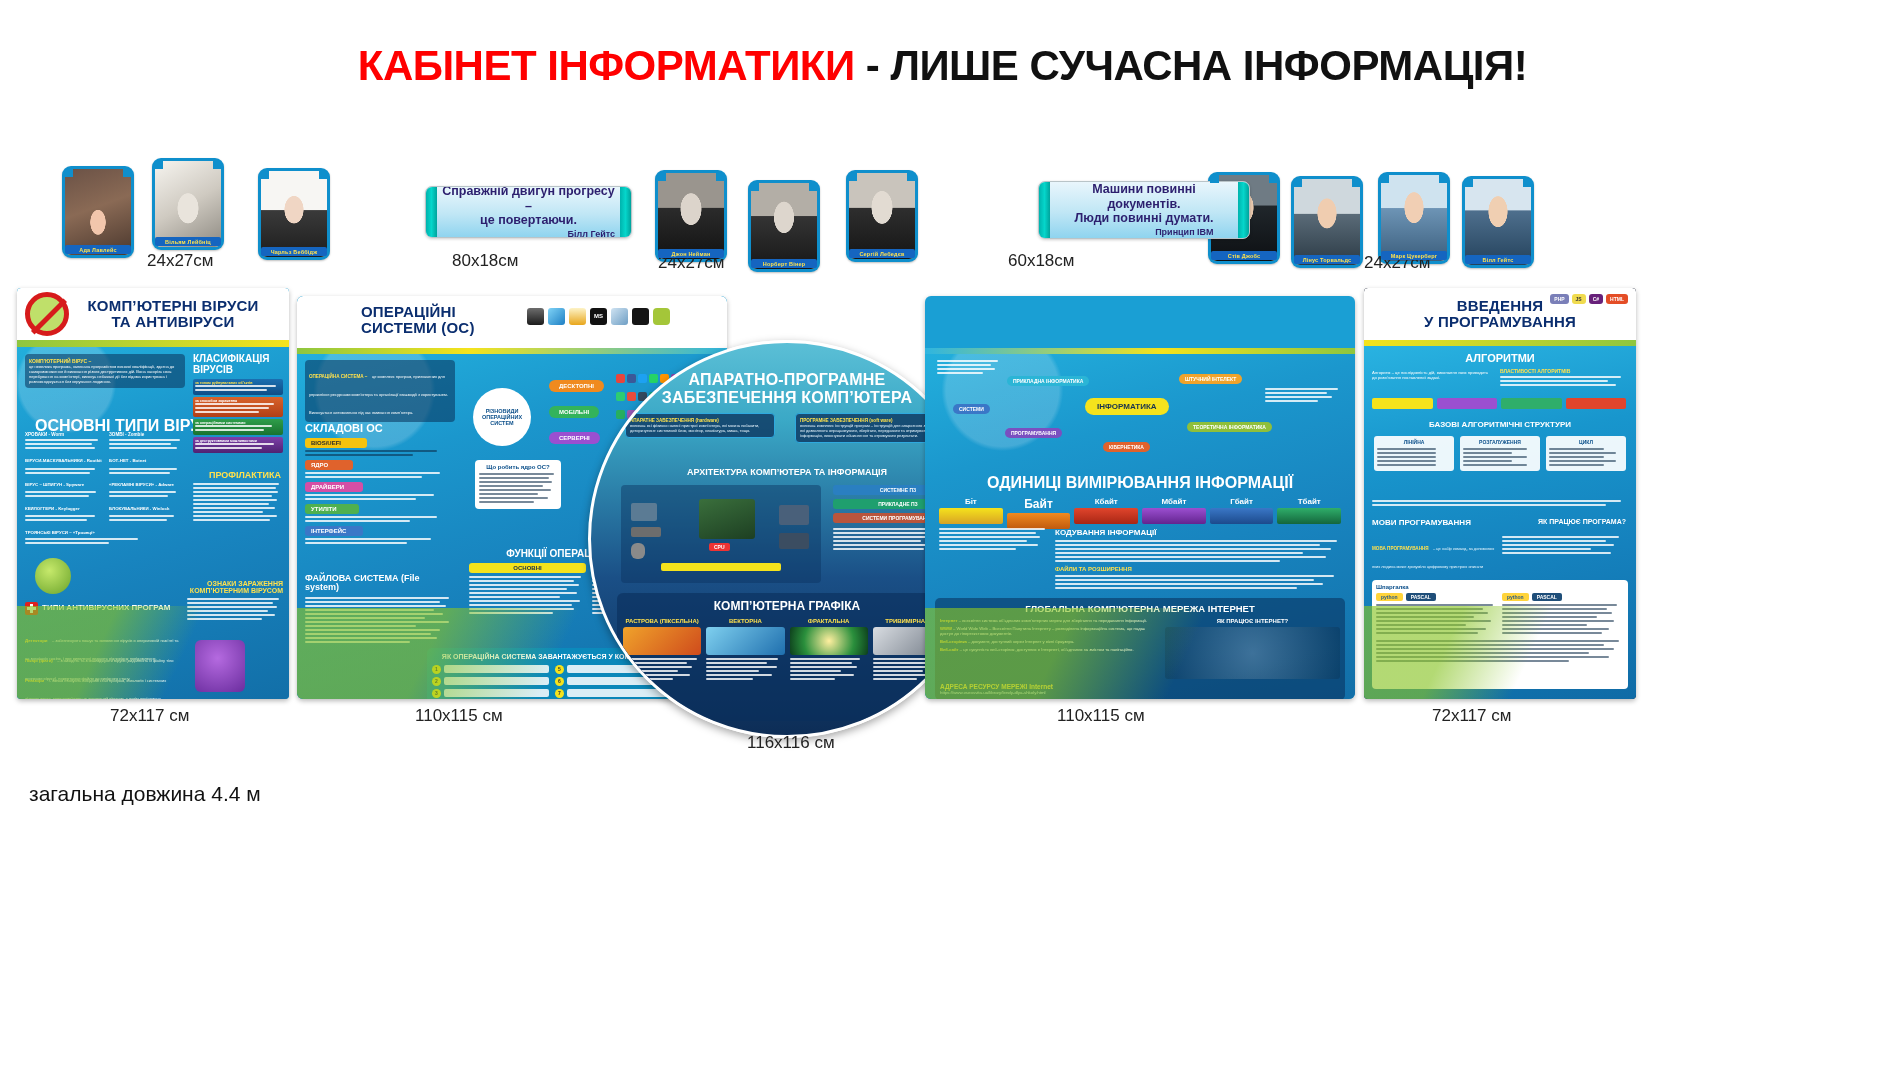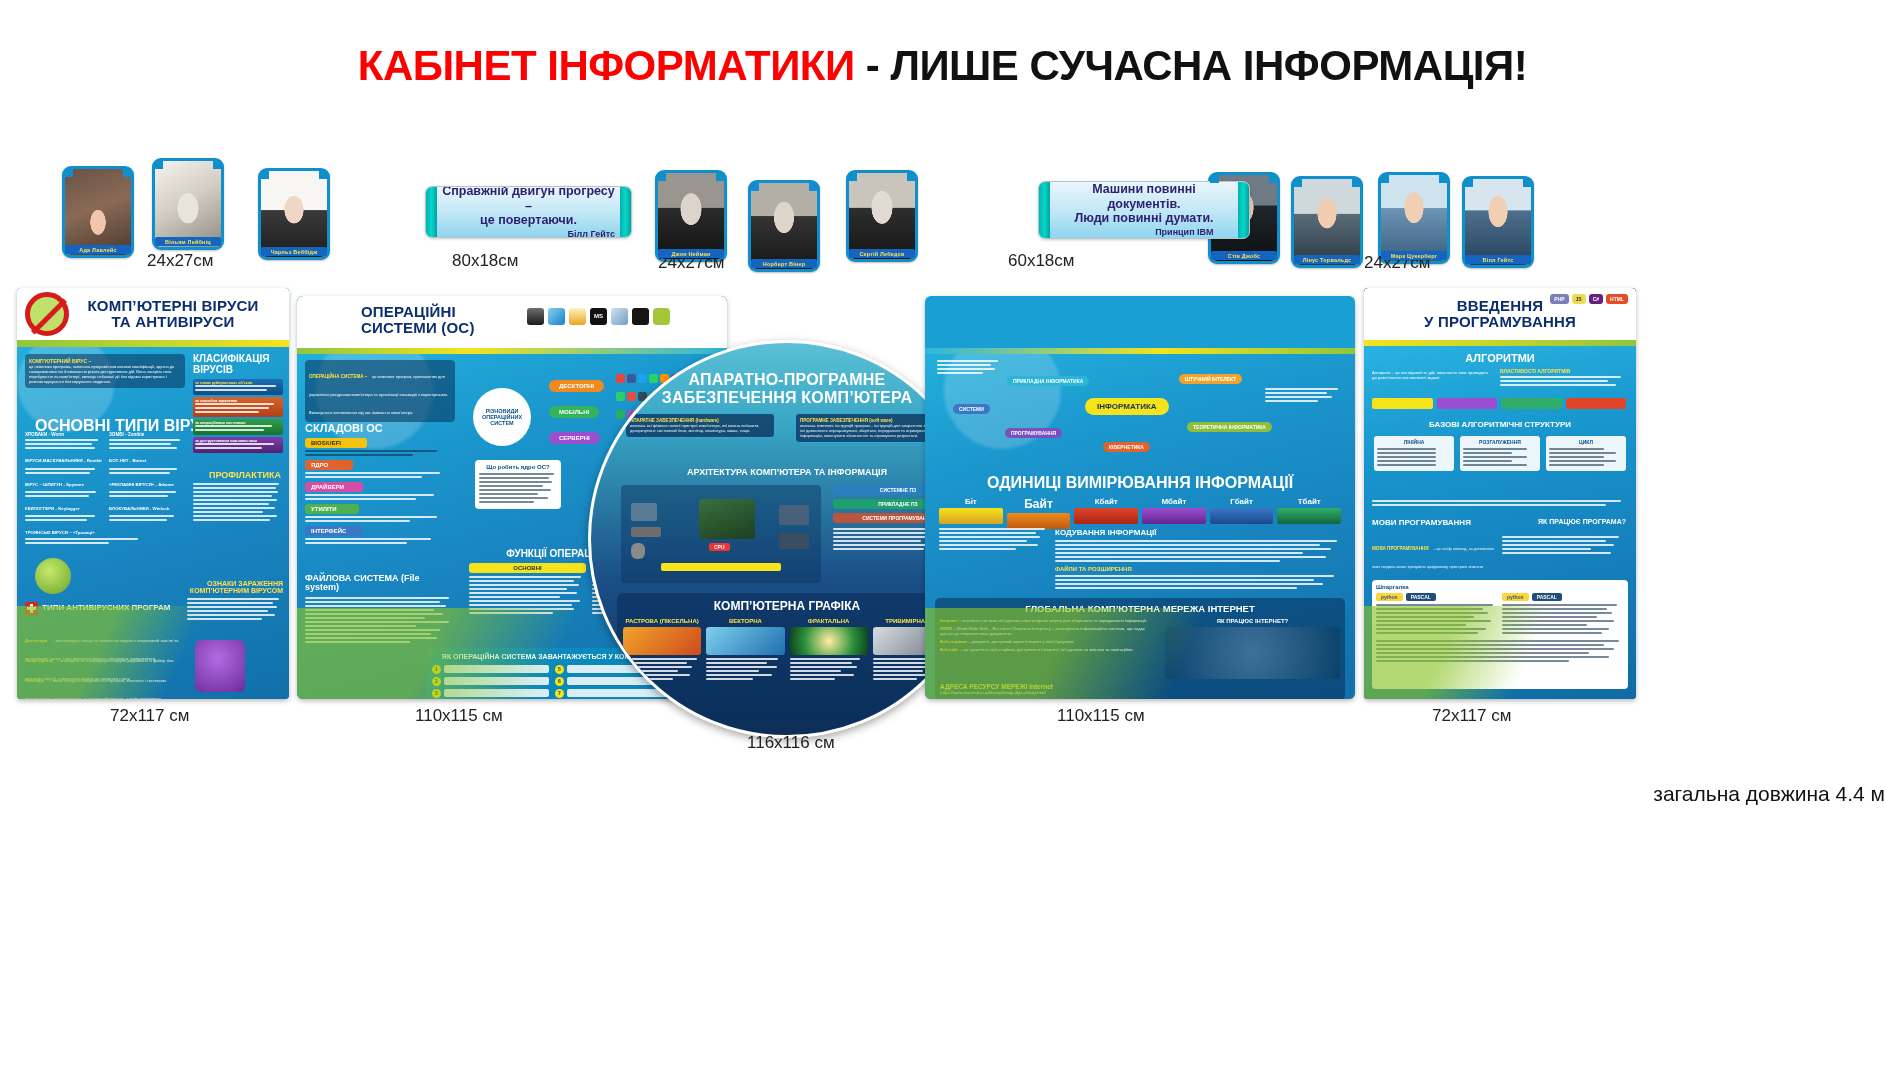--- a/index.html
+++ b/index.html
@@ -162,22 +162,22 @@
     position:absolute; left:0; right:0; top:28px;
     text-align:center; color:#ffffff; font-weight:bold;
     font-size:16px; line-height:1.15; letter-spacing:.2px;
   }
 
   .sec-title{
     color:#ffffff; font-weight:bold; text-align:center;
   }
 
   .bottom-cap{
-    position:absolute; left:0; width:100%; text-align:right;
-    font-size:21px; color:#111; font-weight:normal;
+    position:absolute; left:0; width:100%; text-align:left;
+    font-size:21px; color:#111; font-weight:normal;padding-left:29px;
   }
 
   .icon-row{ position:absolute; display:flex; gap:4px; align-items:center;}
   .os-ic{ width:17px; height:17px; border-radius:3px; display:block;}
   .ic-apple{ background:linear-gradient(180deg,#6d6d6d,#1c1c1c);}
   .ic-win{ background:linear-gradient(135deg,#7fd3f7,#1e7fc4);}
   .ic-linux{ background:linear-gradient(180deg,#fdf3c6,#e8a61c);}
   .ic-msdos{ background:#111; color:#fff; font-size:6px; text-align:center; line-height:17px; font-weight:bold;}
   .ic-mac{ background:linear-gradient(135deg,#cfe3f2,#6e9ec4);}
   .ic-bb{ background:#151515;}

